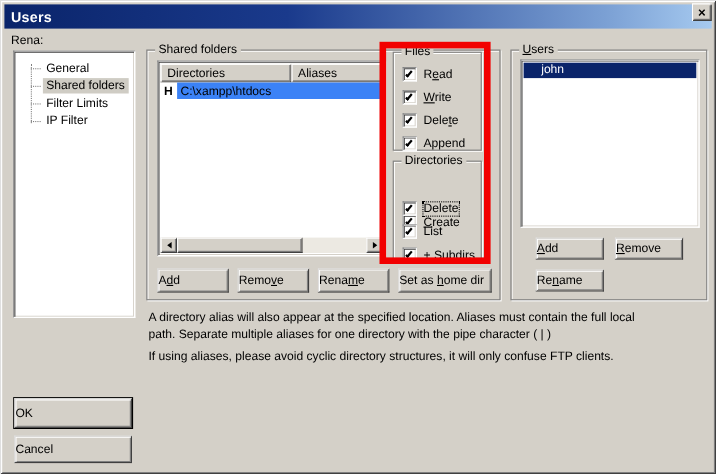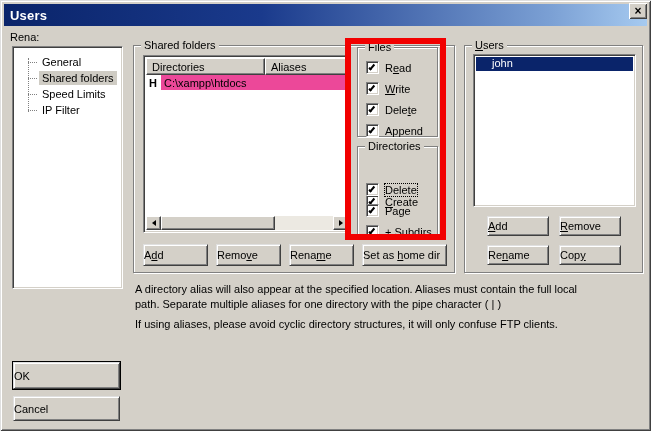--- a/index.html
+++ b/index.html
@@ -41,21 +41,21 @@
 
   
   .shared-group { left:133px; top:45px; width:322px; height:228px; }
   .dirlist { position:absolute; left:9px; top:9px; width:208px; height:178px; }
   .lv-header { position:absolute; left:2px; top:2px; right:2px; height:17px; display:flex; }
   .hcell { background:#d4d0c8; border:1px solid; border-color:#fff #404040 #404040 #fff;
     box-shadow: inset -1px -1px 0 #808080; display:flex; align-items:center; padding-left:5px; }
   .hcell.c1 { width:119px; } .hcell.c2 { flex:1; }
   .lv-row { position:absolute; left:2px; top:19px; right:2px; height:15px; display:flex; align-items:center; background:#fff; }
   .lv-flag { width:15px; font-weight:bold; padding-left:3px; }
-  .lv-sel { flex:1; height:15px; background:#ec4899; display:flex; align-items:center; padding-left:3px; }
+  .lv-sel { flex:1; height:15px; background:#3b82f6; display:flex; align-items:center; padding-left:3px; }
   .hscroll { position:absolute; left:2px; right:2px; bottom:2px; height:14px; background:#ece9e2; display:flex; }
   .sb-btn { width:15px; height:14px; background:#d4d0c8; border:1px solid; border-color:#fff #404040 #404040 #fff;
     box-shadow: inset -1px -1px 0 #808080; display:flex; align-items:center; justify-content:center; }
   .tri-l { width:0; height:0; border-top:3px solid transparent; border-bottom:3px solid transparent; border-right:4px solid #000; }
   .tri-r { width:0; height:0; border-top:3px solid transparent; border-bottom:3px solid transparent; border-left:4px solid #000; }
   .sb-thumb { width:114px; height:14px; background:#d4d0c8; border:1px solid; border-color:#fff #404040 #404040 #fff;
     box-shadow: inset -1px -1px 0 #808080; }
   .sb-track { flex:1; }
   .mid-btns { position:absolute; left:9px; top:198px; width:304px; height:22px; display:grid;
     grid-template-columns:65px 65px 65px 85px; column-gap:8px; }
@@ -105,21 +105,21 @@
   <div class="page-list sunken">
     <div class="tree">
       <div class="tree-vline"></div>
       <div class="tree-item">
         <span class="label">General</span>
         </div>
       <div class="tree-item selected">
         <span class="label">Shared folders</span>
         </div>
       <div class="tree-item">
-        <span class="label">Speed Limits</span>
+        <span class="label">Filter Limits</span>
         </div>
       <div class="tree-item">
         <span class="label">IP Filter</span>
         </div>
     </div>
   </div>
 
   <div class="groupbox shared-group">
     <span class="gb-label">Shared folders</span>
 
@@ -199,21 +199,21 @@
     <div class="cb-row" style="top:36px;">
       <span class="cbx">
           <span class="tick"></span>
         </span>
       <span class="cb-label focused"><span>Delete</span><span class="ul"></span><span></span></span>
     </div>
     <div class="cb-row" style="top:57px;">
       <span class="cbx">
           <span class="tick"></span>
         </span>
-      <span class="cb-label"><span>Page</span><span class="ul"></span><span></span></span>
+      <span class="cb-label"><span>List</span><span class="ul"></span><span></span></span>
     </div>
     <div class="cb-row" style="top:78px;">
       <span class="cbx">
           <span class="tick"></span>
         </span>
       <span class="cb-label"><span>+ S</span><span class="ul">u</span><span>bdirs</span></span>
     </div>
   </div>
 
   <div class="red-rect"></div>
@@ -228,23 +228,20 @@
     <div class="user-btns">
       <div class="btn">
           <span><span></span><span class="ul">A</span><span>dd</span></span>
         </div>
       <div class="btn">
           <span><span></span><span class="ul">R</span><span>emove</span></span>
         </div>
       <div class="btn">
           <span><span>Re</span><span class="ul">n</span><span>ame</span></span>
         </div>
-      <div class="btn">
-          <span><span>Cop</span><span class="ul">y</span><span></span></span>
-        </div>
     </div>
   </div>
 
   <div class="notes">
     <div class="note-line">A directory alias will also appear at the specified location. Aliases must contain the full local</div>
     <div class="note-line">path. Separate multiple aliases for one directory with the pipe character ( | )</div>
     <div class="note-gap"></div>
     <div class="note-line">If using aliases, please avoid cyclic directory structures, it will only confuse FTP clients.</div>
   </div>
 

